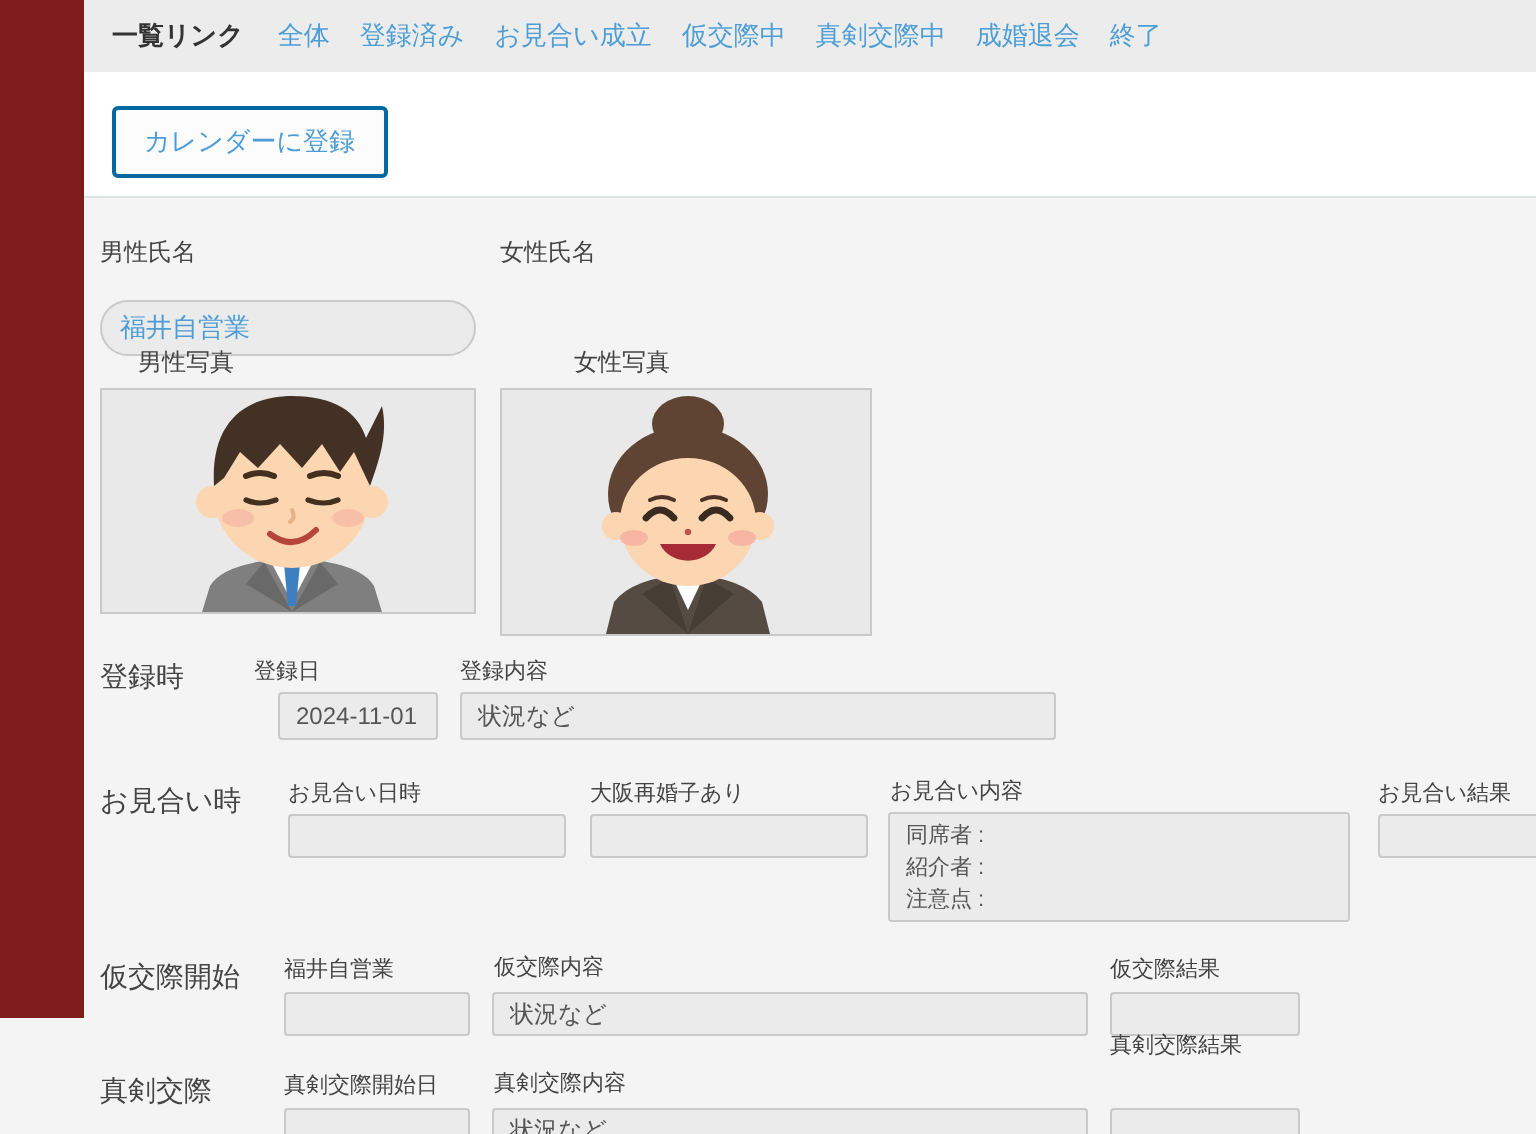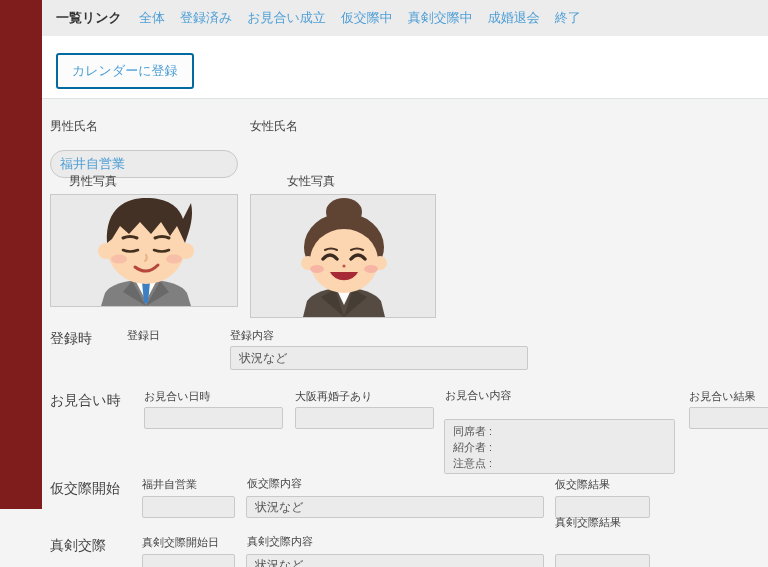--- a/index.html
+++ b/index.html
@@ -139,30 +139,31 @@
 
         <path d="M 79,77 A 15 13 0 0 0 107,77 Z" fill="#a62b36"></path>
 
         <ellipse cx="66" cy="74" rx="7" ry="4" fill="#f6b3a2" opacity="0.9"></ellipse>
         <ellipse cx="120" cy="74" rx="7" ry="4" fill="#f6b3a2" opacity="0.9"></ellipse>
       </svg>
     </div>
 
     <div class="slabel" style="left:8px;top:231px;">登録時</div>
     <div class="flabel" style="left:85px;top:229px;">登録日</div>
+    <input class="tin" style="left: 97px; top: 247px; width: 80px;" value="2024-11-01">
     <div class="flabel" style="left:188px;top:229px;">登録内容</div>
     <input class="tin" style="left: 188px; top: 247px; width: 298px;" value="状況など">
 
     <div class="slabel" style="left:8px;top:293px;">お見合い時</div>
     <div class="flabel" style="left:102px;top:290px;">お見合い日時</div>
     <input class="tin tin-sm" style="left: 102px; top: 308px; width: 139px;" value="">
     <div class="flabel" style="left:253px;top:290px;">大阪再婚子あり</div>
     <input class="tin tin-sm" style="left: 253px; top: 308px; width: 139px;" value="">
     <div class="flabel" style="left:403px;top:289px;">お見合い内容</div>
-    <textarea class="tin" style="left: 402px; top: 320px; width: 231px; height: 55px;">同席者 :
+    <textarea class="tin" style="left: 402px; top: 307px; width: 231px; height: 55px;">同席者 :
 紹介者 :
 注意点 :</textarea>
     <div class="flabel" style="left:647px;top:290px;">お見合い結果</div>
     <input class="tin tin-sm" style="left: 647px; top: 308px; width: 93px;" value="">
 
     <div class="slabel" style="left:8px;top:381px;">仮交際開始</div>
     <div class="flabel" style="left:100px;top:378px;">福井自営業</div>
     <input class="tin tin-sm" style="left: 100px; top: 397px; width: 93px;" value="">
     <div class="flabel" style="left:205px;top:377px;">仮交際内容</div>
     <input class="tin tin-sm" style="left: 204px; top: 397px; width: 298px;" value="状況など">

